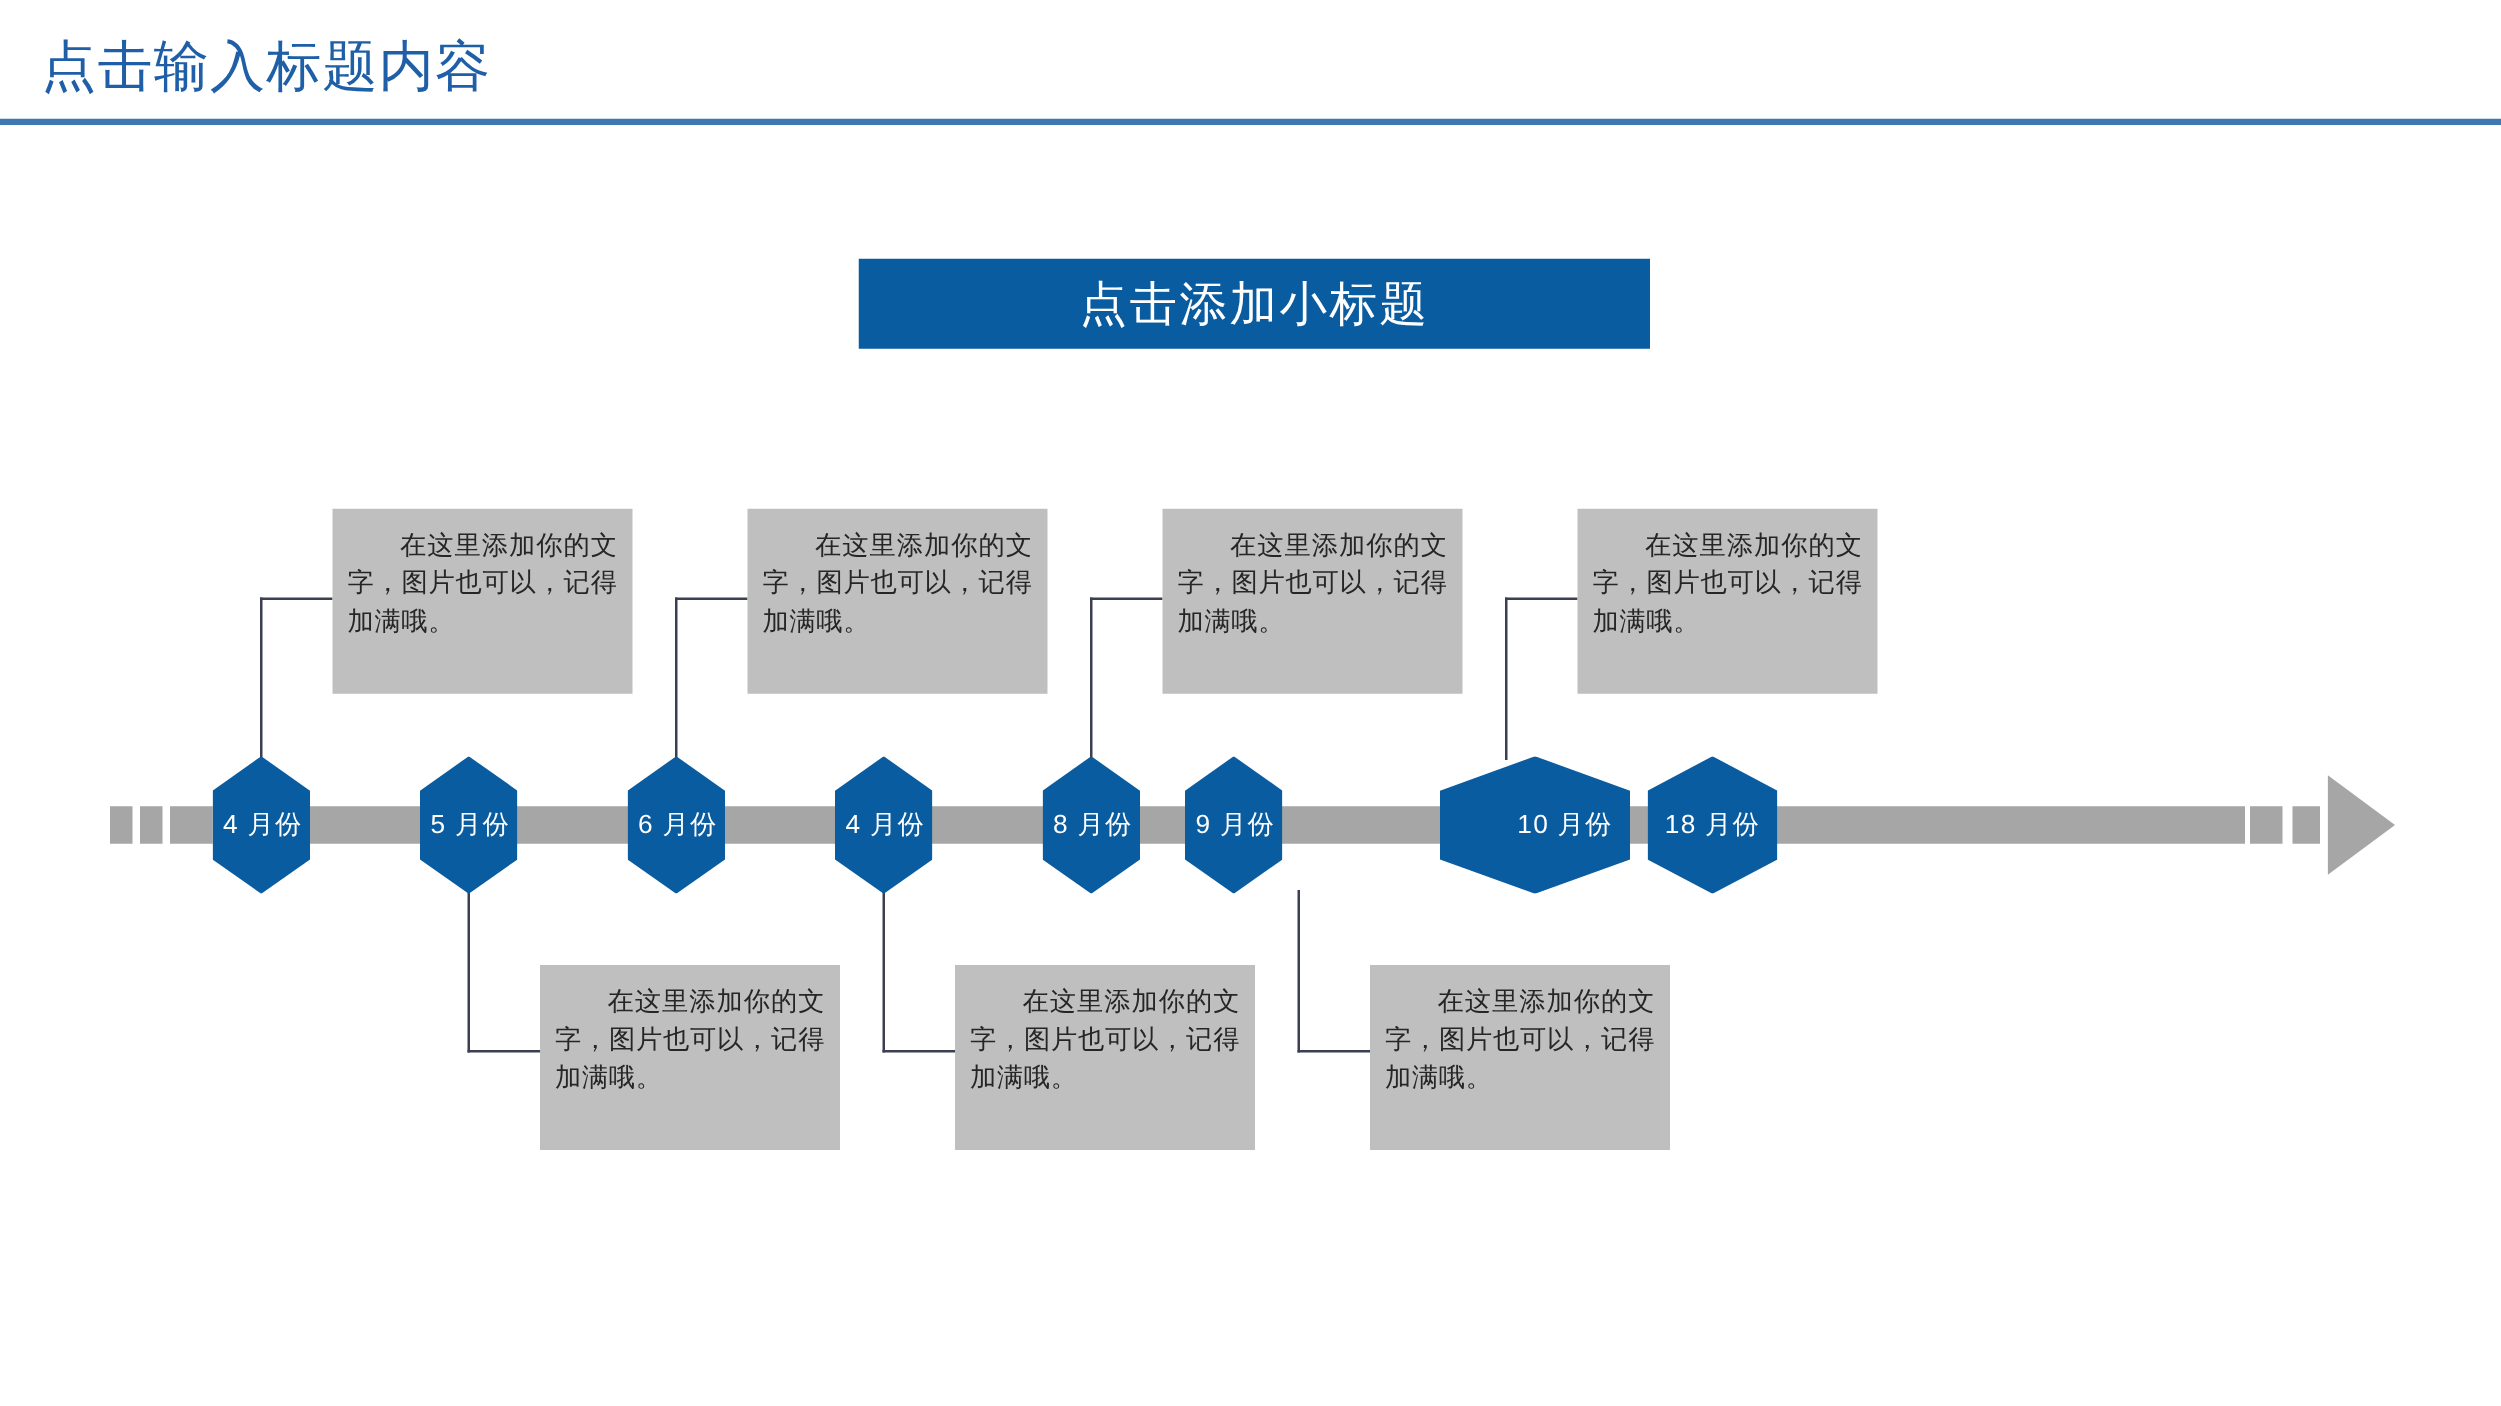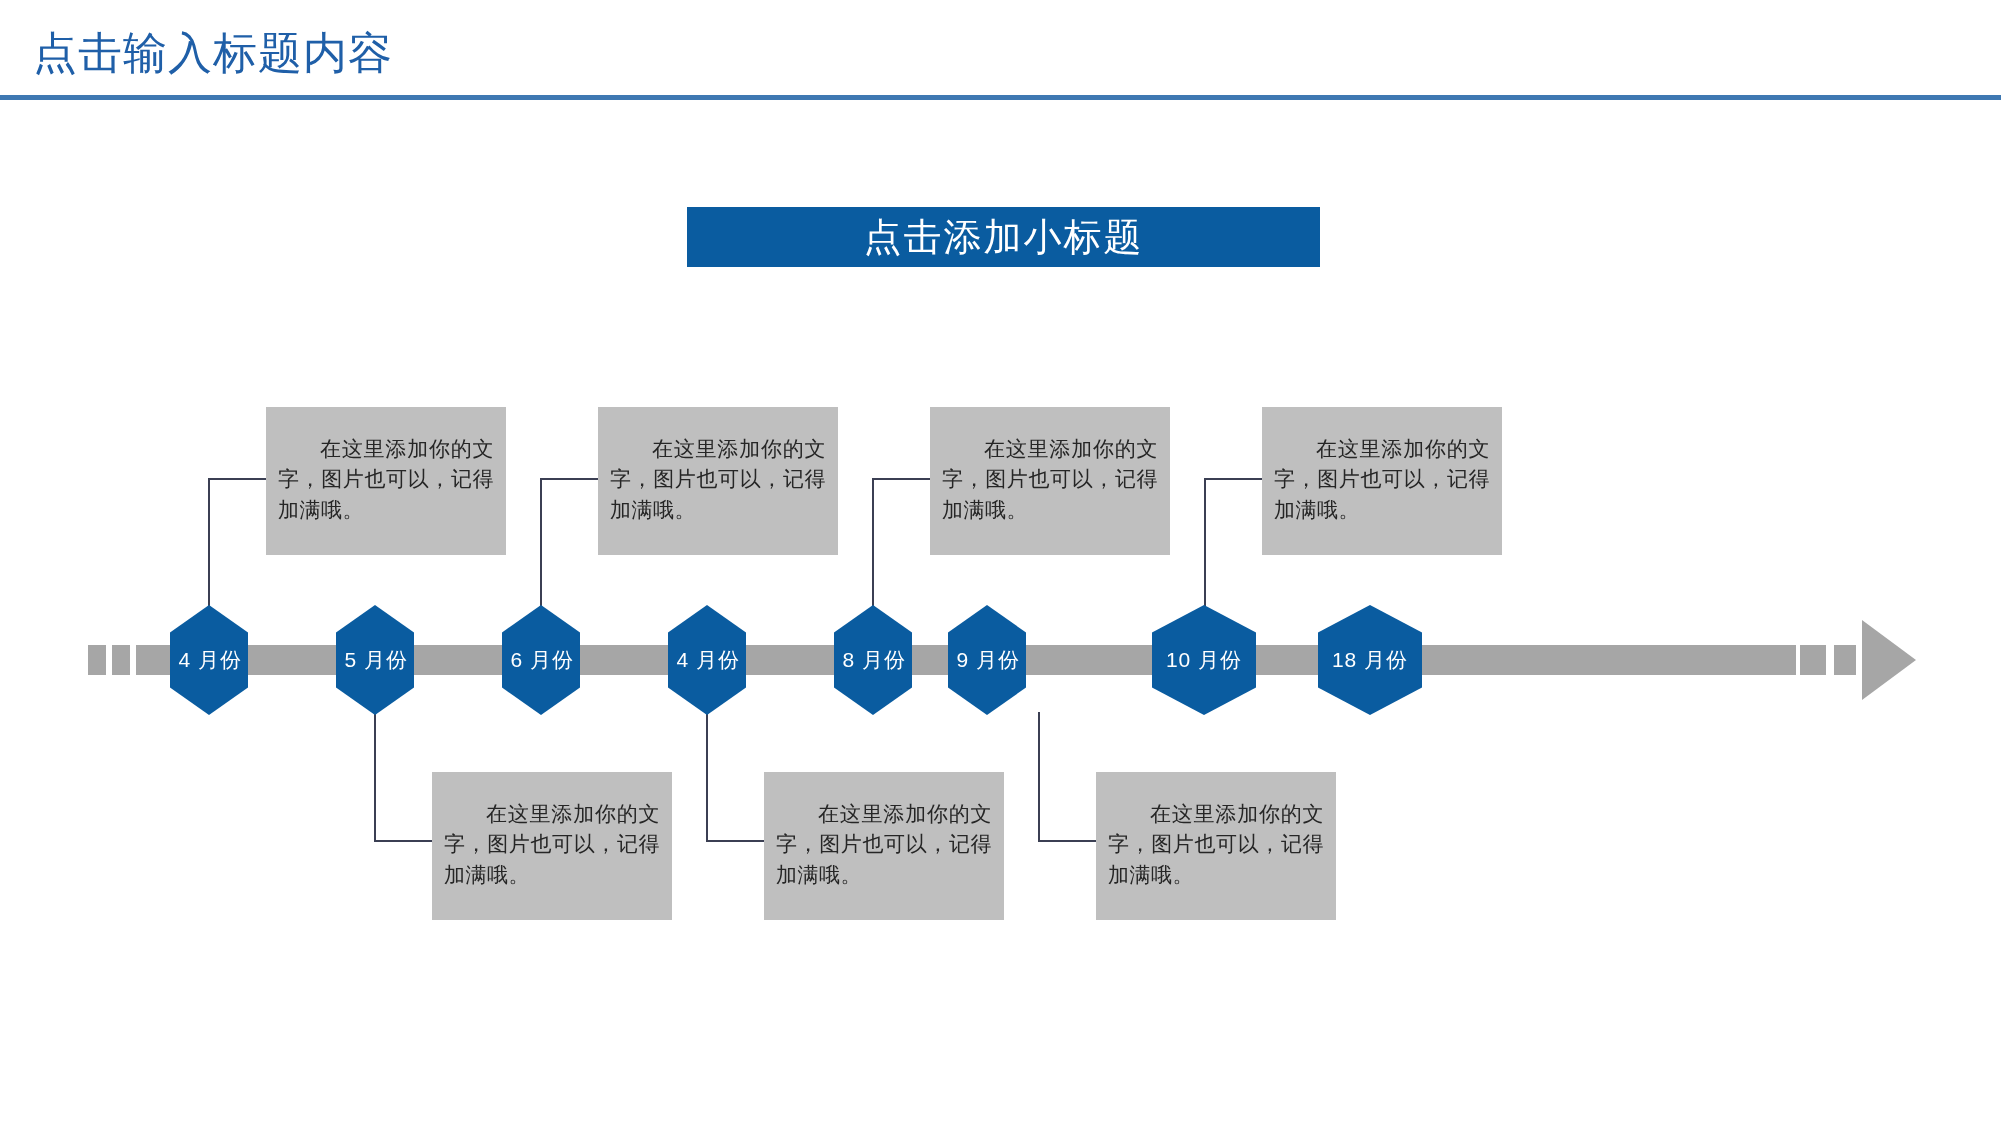--- a/index.html
+++ b/index.html
@@ -34,21 +34,21 @@
     height: 5px;
     background: #3E78B2;
   }
 
   
   #subtitle-banner {
     position: absolute;
     left: 687px;
     top: 207px;
     width: 633px;
-    height: 60px;
+    height: 72px;
     background: #0A5CA0;
     display: flex;
     align-items: center;
     justify-content: center;
   }
   #subtitle-banner .txt {
     color: #ffffff;
     font-size: 38px;
     letter-spacing: 2px;
     white-space: nowrap;
@@ -118,21 +118,21 @@
     background: #3B3F53;
   }
 
   
   .card {
     position: absolute;
     width: 240px;
     height: 148px;
     background: #BFBFBF;
     box-sizing: border-box;
-    padding: 27px 12px 0 12px;
+    padding: 15px 12px 0 12px;
   }
   .card .card-text {
     font-size: 21px;
     line-height: 1.45;
     color: #262626;
     text-indent: 2em;
     text-align: justify;
     letter-spacing: 0.5px;
   }
 </style>
@@ -200,21 +200,21 @@
   </div>
   <div class="hex narrow" style="left:668px;">
     <span class="hex-label">4 月份</span>
   </div>
   <div class="hex narrow" style="left:834px;">
     <span class="hex-label">8 月份</span>
   </div>
   <div class="hex narrow" style="left:948px;">
     <span class="hex-label">9 月份</span>
   </div>
-  <div class="hex wide" style="left:1152px;">
+  <div class="hex wide" style="left:1152px;padding-left:48px;">
     <span class="hex-label">10 月份</span>
   </div>
   <div class="hex wide" style="left:1318px;">
     <span class="hex-label">18 月份</span>
   </div>
 
   <div class="card" style="left:266px; top:27px;">
     <div class="card-text">在这里添加你的文字，图片也可以，记得加满哦。</div>
   </div>
   <div class="card" style="left:598px; top:27px;">

